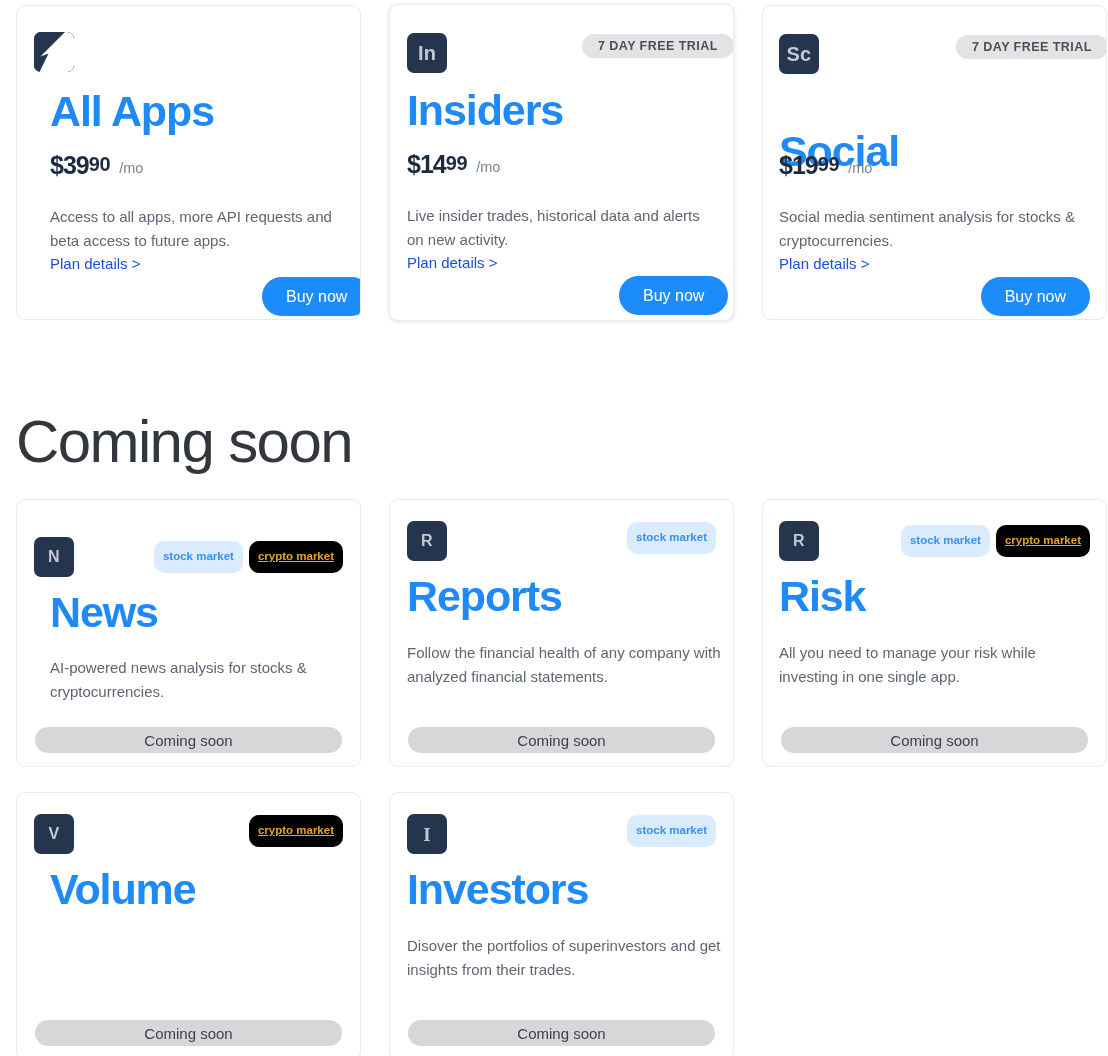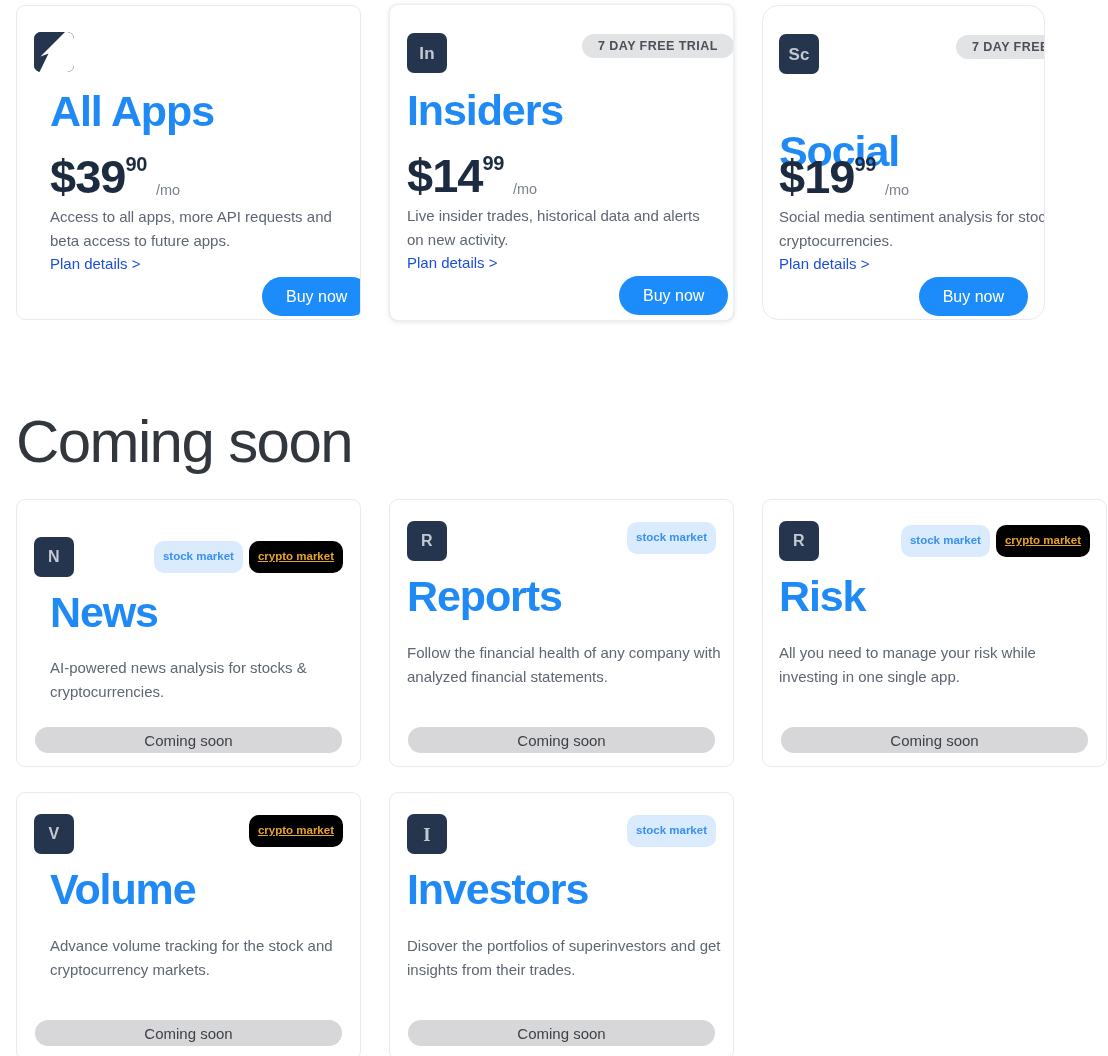--- a/index.html
+++ b/index.html
@@ -31,21 +31,21 @@
     width: 40px; height: 40px;
     border-radius: 7px;
     background: #25354d;
     display: flex; align-items: center; justify-content: center;
     color: #c3c9d2;
     font-weight: 700;
     font-size: 16px;
     letter-spacing: .2px;
     line-height: 1;
   }
-  .appicon.small-letter { font-size: 17px; }
+  .appicon.small-letter { font-size: 20px; }
   .appicon.bar-glyph { font-family: "Liberation Serif", serif; font-size: 19px; }
   .appicon.allapps { background: #25354d; padding: 0; }
   .appicon.allapps svg { display:block; width: 40px; height: 40px; }
 
   
   .trial-badge {
     position: absolute;
     height: 24px;
     padding: 0 16px;
     display: flex; align-items: center;
@@ -71,21 +71,21 @@
 
   
   .price-row {
     position: absolute;
     display: flex;
     align-items: flex-start;
     color: #1d2b40;
     white-space: nowrap;
   }
   .price-main {
-    font-size: 47px;
+    font-size: 25px;
     font-weight: 700;
     line-height: 1;
     letter-spacing: -1px;
   }
   .price-cents {
     font-size: 20px;
     font-weight: 700;
     line-height: 1;
     margin-top: 1px;
     letter-spacing: -.4px;
@@ -210,21 +210,21 @@
     <div class="price-row" style="left:17px; top:147px;">
       <span class="price-main">$14</span>
       <span class="price-cents">99</span>
       <span class="price-period">/mo</span>
     </div>
     <div class="desc" style="left:17px; top:199px; width:300px;">Live insider trades, historical data and alerts on new activity.</div>
     <a class="plan-link" style="left:17px; top:250px;">Plan details &gt;</a>
     <button class="buy-btn" style="left:229px; top:271px;">Buy now</button>
   </div>
 
-  <div class="card" style="left:762px; top:5px; width:283px; height:315px;border-radius:16px;">
+  <div class="card" style="left:762px; top:5px; width:345px; height:315px;">
     <div class="appicon small-letter" style="left:16px; top:28px;">Sc</div>
     <div class="trial-badge" style="left:193px; top:29px;">7 DAY FREE TRIAL</div>
     <div class="plan-title" style="left:16px; top:84px;margin-top:40px;">Social</div>
     <div class="price-row" style="left:16px; top:147px;">
       <span class="price-main">$19</span>
       <span class="price-cents">99</span>
       <span class="price-period">/mo</span>
     </div>
     <div class="desc" style="left:16px; top:199px; width:315px;">Social media sentiment analysis for stocks &amp; cryptocurrencies.</div>
     <a class="plan-link" style="left:16px; top:250px;">Plan details &gt;</a>
@@ -264,21 +264,20 @@
     <div class="desc" style="left:16px; top:141px; width:315px;">All you need to manage your risk while investing in one single app.</div>
     <button class="soon-btn" style="left:18px; right:18px; top:227px;">Coming soon</button>
   </div>
 
   <div class="card" style="left:16px; top:792px; width:345px; height:268px;">
     <div class="appicon" style="left:17px; top:21px;">V</div>
     <div class="tag-row" style="left:0; right:17px; top:22px;">
       <span class="tag crypto">crypto market</span>
     </div>
     <div class="plan-title" style="left:33px; top:75px;">Volume</div>
-    <div class="desc" style="left:33px; top:141px; width:315px;">Advance volume tracking for the stock and cryptocurrency markets.</div>
     <button class="soon-btn" style="left:18px; right:18px; top:227px;">Coming soon</button>
   </div>
 
   <div class="card" style="left:389px; top:792px; width:345px; height:268px;">
     <div class="appicon bar-glyph" style="left:17px; top:21px;">I</div>
     <div class="tag-row" style="left:0; right:17px; top:22px;">
       <span class="tag stock">stock market</span>
     </div>
     <div class="plan-title" style="left:17px; top:75px;">Investors</div>
     <div class="desc" style="left:17px; top:141px; width:315px;">Disover the portfolios of superinvestors and get insights from their trades.</div>

